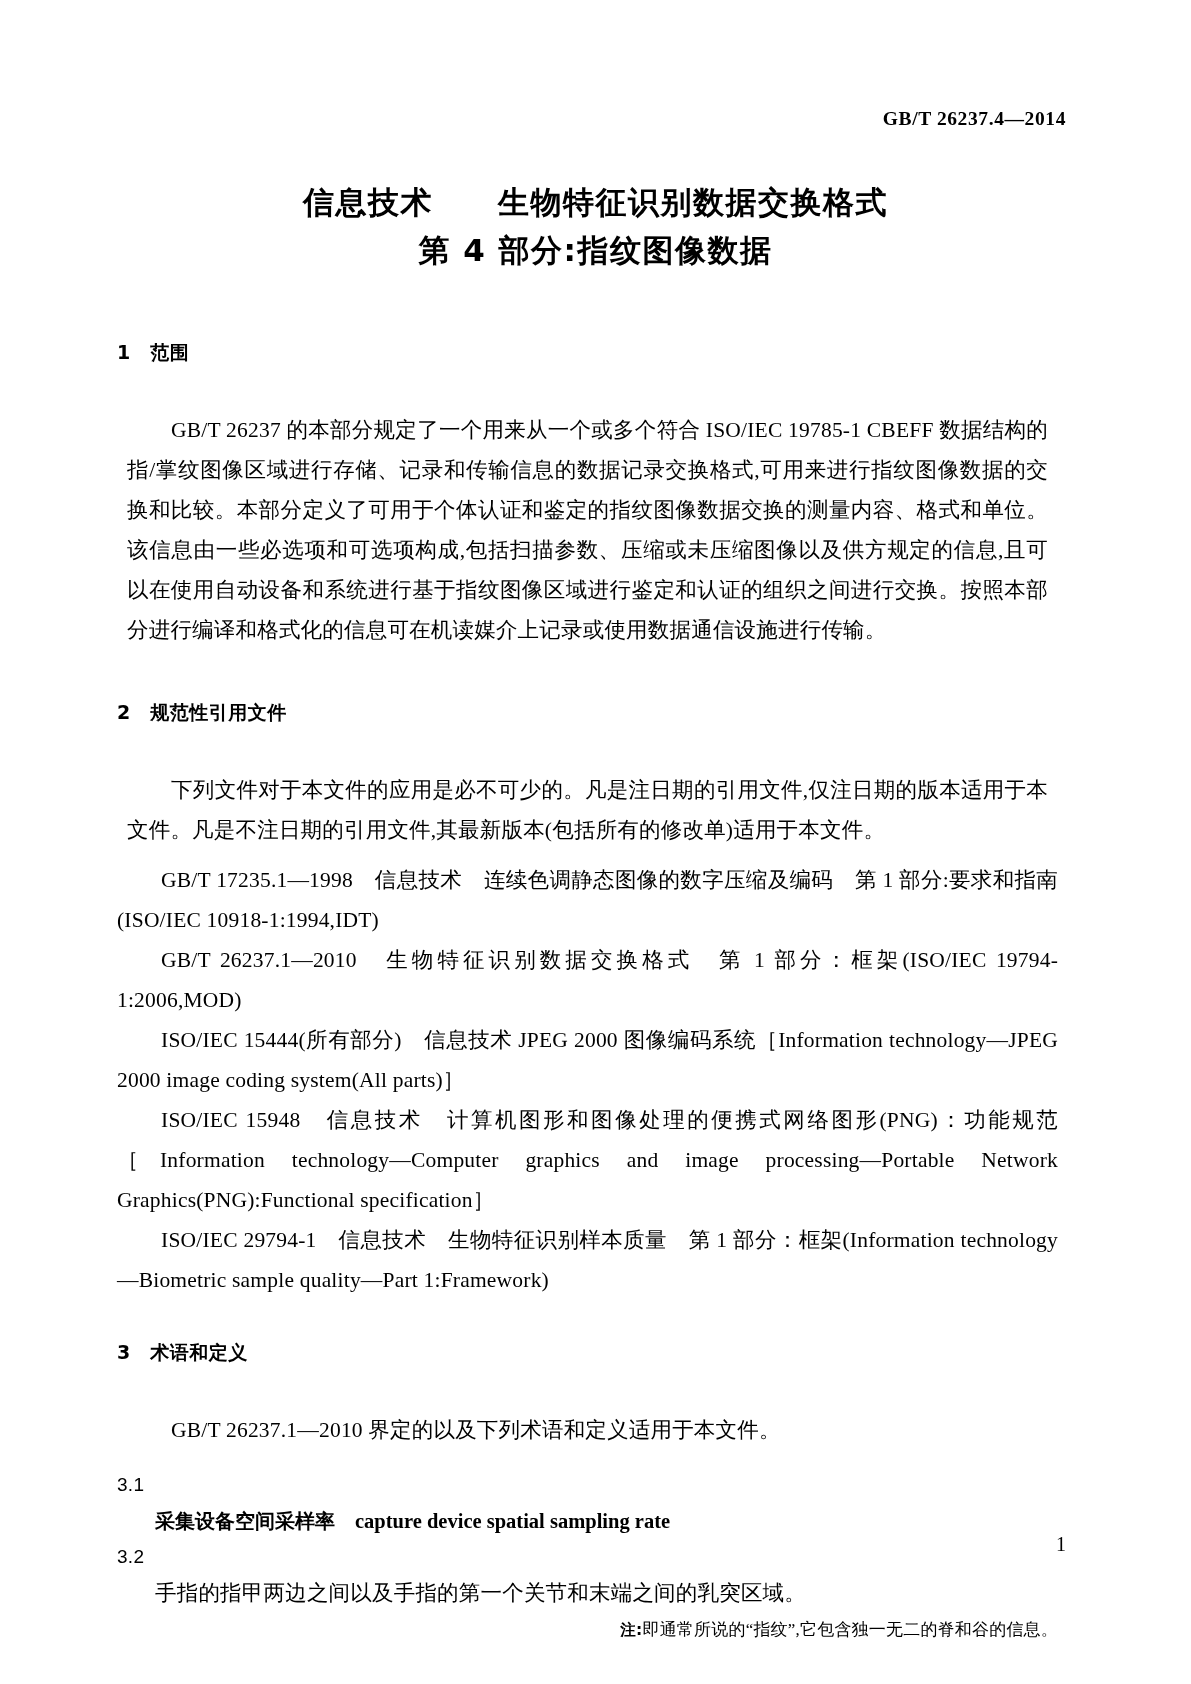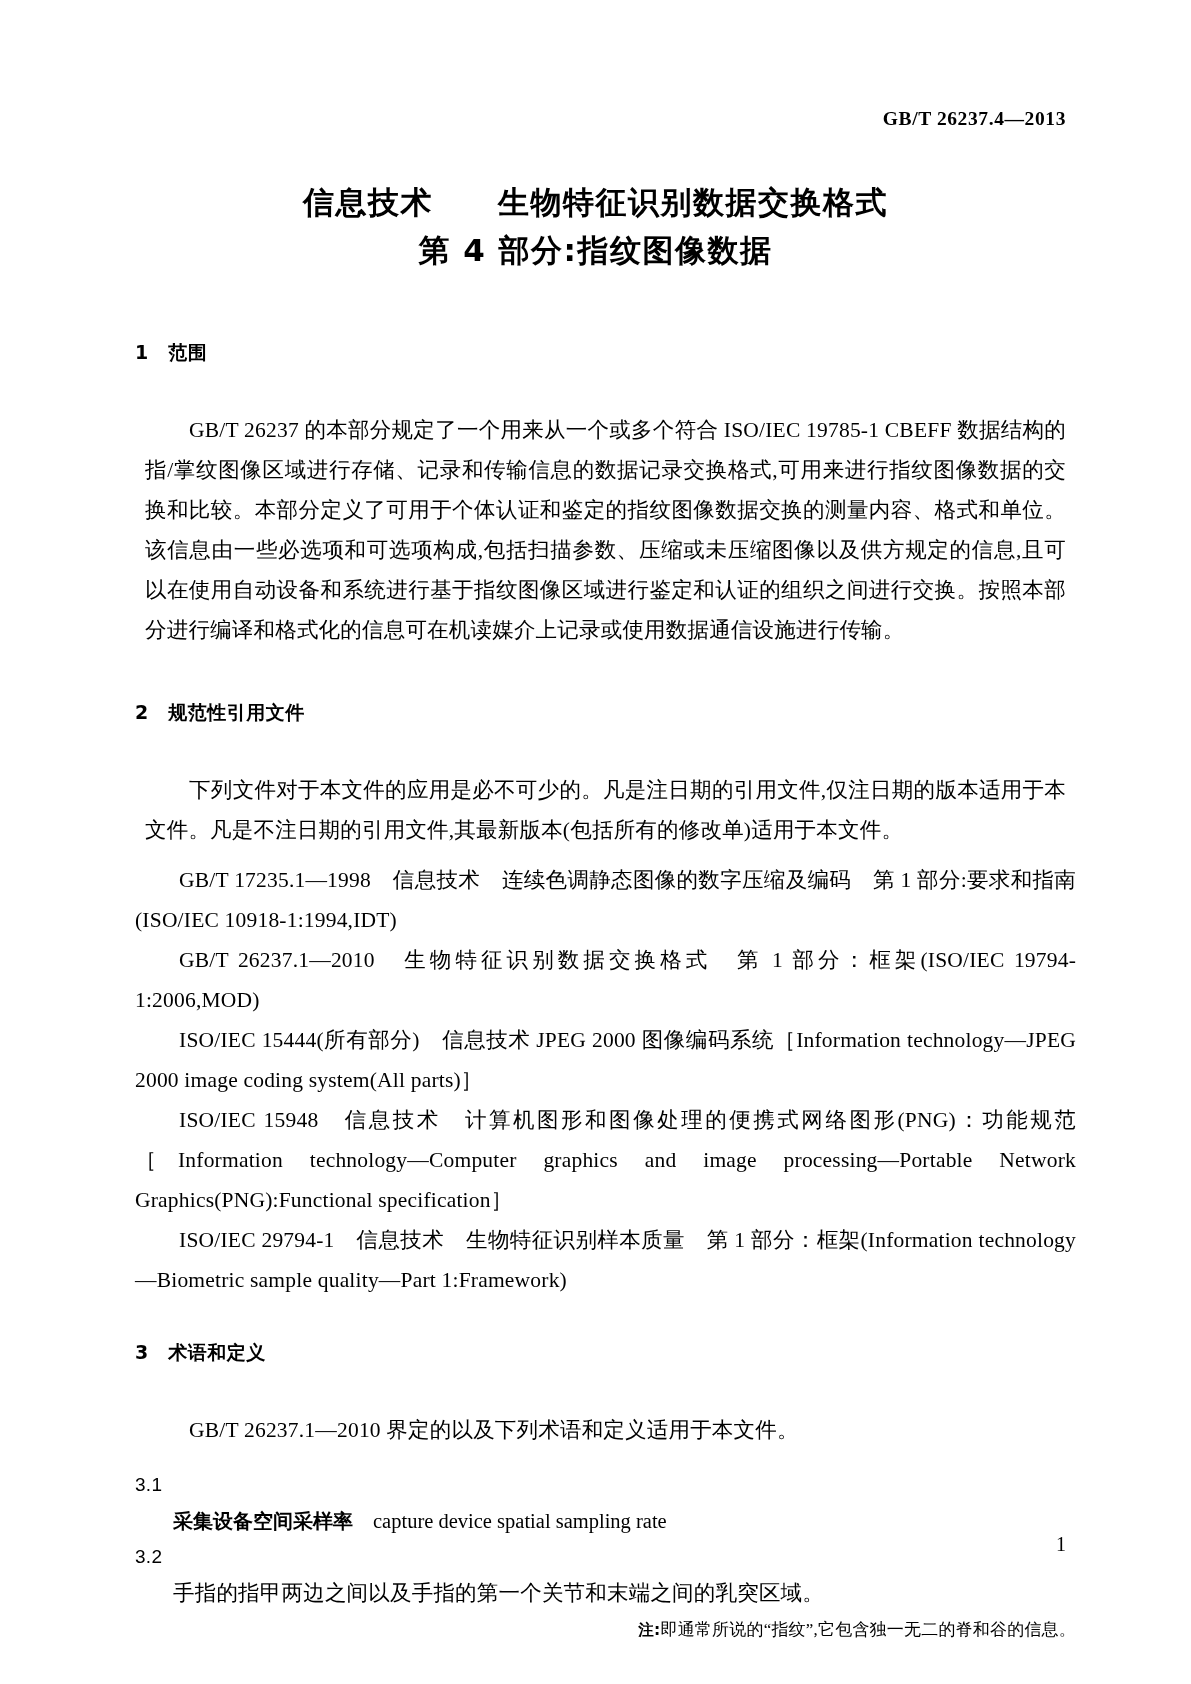--- a/index.html
+++ b/index.html
@@ -54,21 +54,21 @@
     font-size: 31px;
     letter-spacing: 1.5px;
     line-height: 48px;
     white-space: pre;
   }
 
   
   .content {
     position: absolute;
     top: 340px;
-    left: 135px;
+    left: 117px;
     width: 941px;
   }
 
   h2.clause {
     font-family: "DejaVu Sans", "Liberation Sans", sans-serif;
     font-size: 19px;
     font-weight: bold;
     margin: 0;
     padding: 0;
     letter-spacing: 0.5px;
@@ -113,21 +113,21 @@
     padding: 0;
     font-family: "DejaVu Sans", "Liberation Sans", sans-serif;
     font-weight: bold;
     font-size: 20px;
     line-height: 38px;
     padding-left: 38px;
     white-space: pre;
   }
   .term-line .en {
     font-family: "Liberation Serif", "DejaVu Serif", serif;
-    font-weight: normal;
+    font-weight: bold;
     font-size: 20.5px;
   }
   .term-def {
     margin: 0;
     padding: 0 0 0 38px;
     font-size: 21.5px;
     line-height: 39px;
     letter-spacing: 0.2px;
   }
   .term-note {
@@ -154,21 +154,21 @@
     font-size: 20px;
     font-family: "Liberation Serif", "DejaVu Serif", serif;
   }
 </style>
 </head>
 <body>
 
 <div class="page">
 
   <div class="header-bar">
-    <div class="header-std">GB/T 26237.4—2013</div>
+    <div class="header-std">GB/T 26237.4—2014</div>
   </div>
 
   <div class="doc-title">
     <div class="line1">信息技术　　生物特征识别数据交换格式</div>
     <div class="line2">第 4 部分:指纹图像数据</div>
   </div>
 
   <div class="content">
 
     <h2 class="clause">1　范围</h2>

